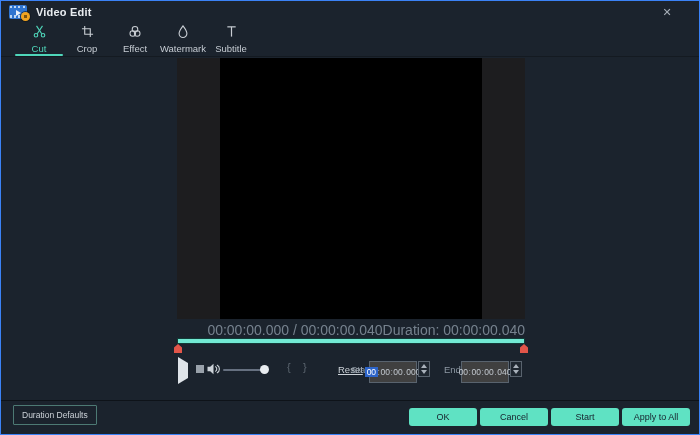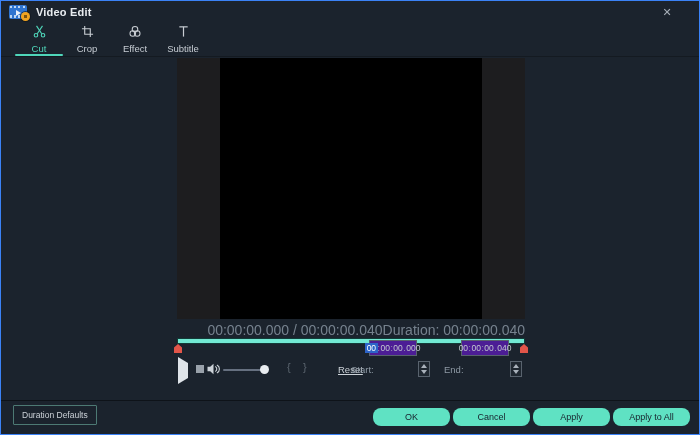--- a/index.html
+++ b/index.html
@@ -52,41 +52,41 @@
   .speaker-btn{position:absolute;left:206px;top:362px;background:none;border:none;padding:0;cursor:pointer;}
   .vol-track{position:absolute;left:222px;top:368px;width:45px;height:2px;background:#667080;border-radius:1px;cursor:pointer;}
   .vol-thumb{position:absolute;left:259px;top:364px;width:9px;height:9px;background:#e8ecf0;border-radius:50%;cursor:pointer;}
   .bracket{position:absolute;top:360px;font-size:11px;color:#5b656f;background:none;border:none;padding:0;cursor:pointer;
     font-family:"Liberation Sans",sans-serif;}
   .bracket.open{left:286px;} .bracket.close{left:302px;}
   .reset-link{position:absolute;left:317px;top:363px;font-size:9.5px;color:#ccd2d8;
     text-decoration:underline;cursor:pointer;padding-left:20px;}
   .field-label{position:absolute;top:363px;font-size:9.5px;color:#8d98a3;}
   .lab-start{left:350px;} .lab-end{left:443px;}
-  .spin-box{position:absolute;top:339px;width:48px;height:16px;background:#4c1d95;
+  .spin-box{position:absolute;top:360px;width:48px;height:22px;background:#404040;
     border:1px solid #59636e;display:flex;align-items:center;justify-content:center;
     font-size:8.5px;color:#c3c9d0;cursor:text;}
   .spin-box .seg{padding:0 .5px;} .spin-box .sep{color:#9aa2ab;}
   .spin-box .seg.sel{background:#2d64c8;color:#fff;padding:0 1.5px;}
   .box-start{left:368px;} .box-end{left:460px;}
   .spin-btns{position:absolute;top:360px;width:12px;height:16px;border:1px solid #59636e;
     background:#1f2730;display:flex;flex-direction:column;align-items:center;justify-content:space-evenly;
     padding:0;cursor:pointer;}
   .spin-start{left:417px;} .spin-end{left:509px;}
   .arr-up{width:0;height:0;border-left:3px solid transparent;border-right:3px solid transparent;border-bottom:4px solid #aab2bb;}
   .arr-down{width:0;height:0;border-left:3px solid transparent;border-right:3px solid transparent;border-top:4px solid #aab2bb;}
   
   .footer-sep{position:absolute;top:399px;left:0;right:0;height:1px;background:#0e1319;}
   .restore-btn{position:absolute;left:12px;top:404px;height:20px;padding:0 8px;
     border:1px solid #4d7a74;background:transparent;color:#ccd2d8;font-size:8.5px;
     display:flex;align-items:center;justify-content:center;cursor:pointer;
     font-family:"Liberation Sans",sans-serif;border-radius:1px;}
   .btn-row{position:absolute;right:9px;top:407px;display:flex;gap:3px;}
-  .teal-btn{width:77px;height:18px;background:#5fe2c3;color:#17212c;font-size:9px;
-    display:flex;align-items:center;justify-content:center;border:none;border-radius:8px;
+  .teal-btn{width:68px;height:18px;background:#5fe2c3;color:#17212c;font-size:9px;
+    display:flex;align-items:center;justify-content:center;border:none;border-radius:3px;
     cursor:pointer;font-family:"Liberation Sans",sans-serif;padding:0;}
 </style>
 </head>
 <body>
 
 <div id="dialog">
 
   <div class="titlebar">
     <div class="app-icon">
       <div class="film"></div>
@@ -121,20 +121,28 @@
     </button>
     <button class="tab">
       <span class="tab-icon">
         <svg width="14" height="13" viewBox="0 0 14 14">
           <circle cx="7" cy="4.6" r="3" fill="none" stroke="#c9ced4" stroke-width="1.1"></circle>
           <circle cx="4.6" cy="9.2" r="3" fill="none" stroke="#c9ced4" stroke-width="1.1"></circle>
           <circle cx="9.4" cy="9.2" r="3" fill="none" stroke="#c9ced4" stroke-width="1.1"></circle>
         </svg>
       </span>
       <span class="tab-label">Effect</span>
+    </button>
+    <button class="tab">
+      <span class="tab-icon">
+        <svg width="12" height="13" viewBox="0 0 12 14">
+          <path d="M6 1 C6 1 1.8 6.5 1.8 9.2 A4.2 4.2 0 0 0 10.2 9.2 C10.2 6.5 6 1 6 1 Z" fill="none" stroke="#c9ced4" stroke-width="1.2"></path>
+        </svg>
+      </span>
+      <span class="tab-label">Watermark</span>
     </button>
     <button class="tab">
       <span class="tab-icon">
         <svg width="13" height="13" viewBox="0 0 14 14">
           <line x1="2.5" y1="2" x2="11.5" y2="2" stroke="#c9ced4" stroke-width="1.3"></line>
           <line x1="7" y1="2" x2="7" y2="12.5" stroke="#c9ced4" stroke-width="1.3"></line>
         </svg>
       </span>
       <span class="tab-label">Subtitle</span>
     </button>
@@ -202,17 +210,17 @@
   <button class="spin-btns spin-end">
     <span class="arr-up"></span>
     <span class="arr-down"></span>
   </button>
 
   <div class="footer-sep"></div>
   <button class="restore-btn">Duration Defaults</button>
   <div class="btn-row">
     <button class="teal-btn">OK</button>
     <button class="teal-btn">Cancel</button>
-    <button class="teal-btn">Apply</button>
+    <button class="teal-btn">Start</button>
     <button class="teal-btn">Apply to All</button>
   </div>
 
 </div>
 
 </body></html>

